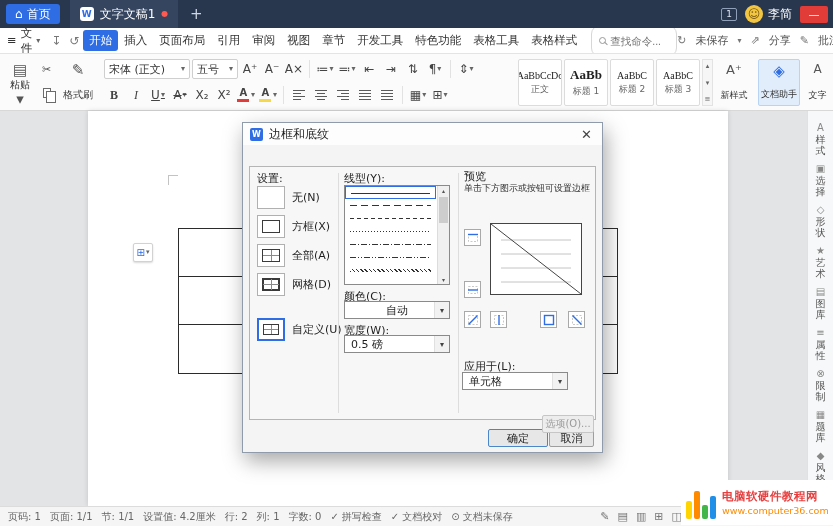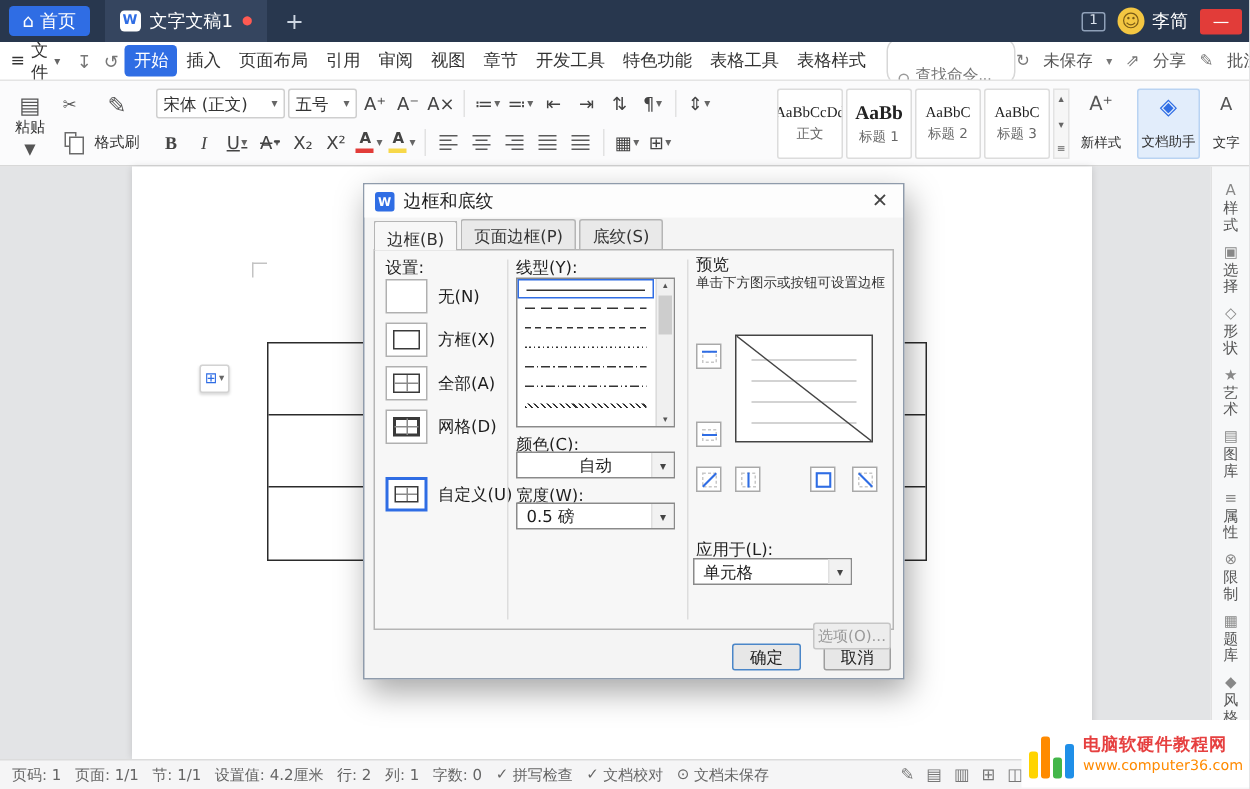--- a/index.html
+++ b/index.html
@@ -19,21 +19,21 @@
   .avatar{width:18px;height:18px;border-radius:50%;background:#f3c642;color:#7a5b16;font-size:12px;display:flex;align-items:center;justify-content:center;margin-right:5px}
   .uname{font-size:12px;margin-right:8px}
   .win-close{width:28px;height:17px;background:#e23c39;border-radius:2px;color:#fff;display:flex;align-items:center;justify-content:center;font-size:11px;margin-right:5px}
 
   
   .menubar{position:absolute;left:0;top:28px;right:0;height:26px;background:#fff;border-bottom:1px solid #e4e4e4;display:flex;align-items:center;font-size:11.5px;color:#333;overflow:hidden}
   .file-menu{display:flex;align-items:center;gap:4px;padding:0 7px}
   .qicon{color:#777;font-size:12px;padding:0 4px}
   .menu-item{padding:3px 6px;white-space:nowrap}
   .menu-item.active{background:#2f6de4;color:#fff;border-radius:3px}
-  .m-search{margin-left:8px;width:86px;height:32px;border:1px solid #d7d7d7;border-radius:9px;display:flex;align-items:flex-end;gap:4px;padding:0 7px;flex-shrink:1}
+  .m-search{margin-left:8px;width:86px;height:32px;border:1px solid #d7d7d7;border-radius:9px;display:flex;align-items:center;gap:4px;padding:0 7px;flex-shrink:1}
   .m-search input{border:0;outline:0;width:60px;font-size:10.5px;color:#9a9a9a;background:transparent}
   .i-search{position:relative;width:7px;height:7px;border:1px solid #9a9a9a;border-radius:50%;display:inline-block;flex-shrink:0}
   .i-search::after{content:"";position:absolute;width:4px;height:1px;background:#9a9a9a;transform:rotate(45deg);right:-3px;bottom:-1px}
   .m-right{margin-left:auto;display:flex;align-items:center;gap:9px;padding-right:7px;font-size:11px;color:#555;white-space:nowrap}
   .m-right .icn{color:#777}
 
   
   .toolbar{position:absolute;left:0;top:54px;right:0;height:57px;background:#fbfbfc;border-bottom:1px solid #d8d8d8}
   .tbig{position:absolute;top:5px;height:47px;display:flex;flex-direction:column;align-items:center;justify-content:space-between;padding:4px 0;font-size:10px;color:#333;border-radius:2px}
   .tbig .icn{font-size:15px;color:#555}
@@ -402,25 +402,20 @@
       <div class="rail-bottom"><span class="icn">⊛</span></div>
     </div>
   </div>
 
   <div class="dialog">
     <div class="dlg-titlebar">
       <span class="dlg-icon">W</span>
       <span class="dlg-title">边框和底纹</span>
       <span class="dlg-close">✕</span>
     </div>
-    <div class="dlg-tabs">
-      <span class="dtab active">边框(B)</span>
-      <span class="dtab">页面边框(P)</span>
-      <span class="dtab">底纹(S)</span>
-    </div>
 
     <div class="dlg-panel">
       <span class="dlbl" style="left:7px;top:4px">设置:</span>
 
       <div class="set-row" style="top:18px">
         <div class="sbox"></div>
         <span>无(N)</span>
       </div>
       <div class="set-row" style="top:47px">
         <div class="sbox">
@@ -547,21 +542,21 @@
       </div>
 
       <span class="dlbl" style="left:214px;top:192px">应用于(L):</span>
       <div class="combo" style="left:212px;top:205px;width:106px">
         <span>单元格</span>
         <span class="ccaret">▾</span>
       </div>
       <div class="dbtn disabled" style="left:292px;top:248px;width:52px">选项(O)...</div>
     </div>
 
-    <div class="dbtn primary" style="left:245px;top:306px;width:46px">确定</div>
+    <div class="dbtn primary" style="left:245px;top:306px;width:60px">确定</div>
     <div class="dbtn" style="left:306px;top:306px;width:45px">取消</div>
   </div>
 
   <div class="statusbar">
     <span>页码: 1</span>
     <span>页面: 1/1</span>
     <span>节: 1/1</span>
     <span>设置值: 4.2厘米</span>
     <span>行: 2</span>
     <span>列: 1</span>

